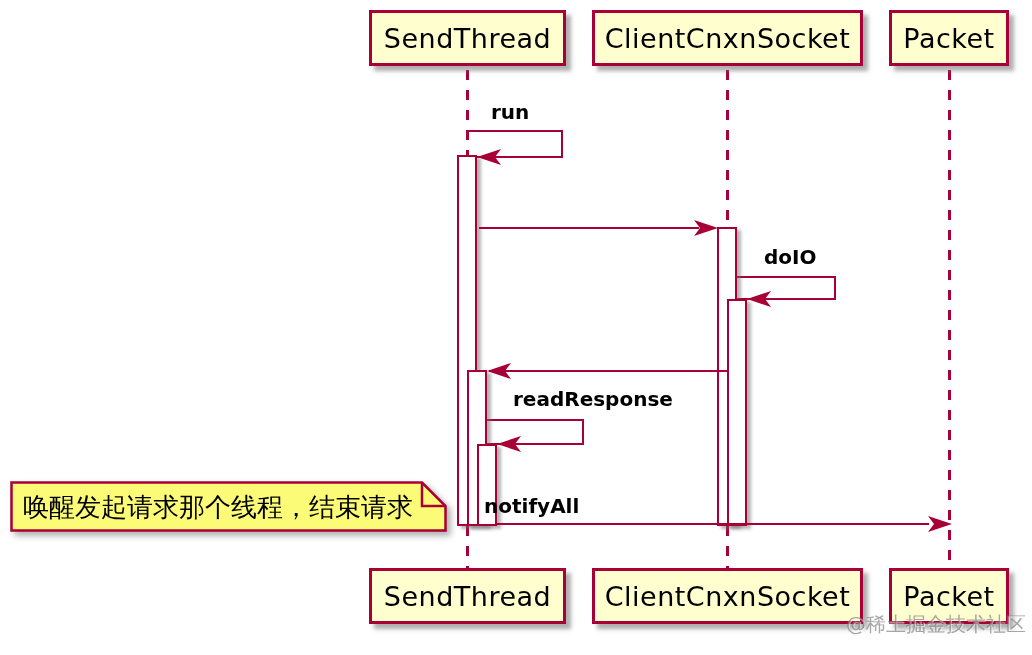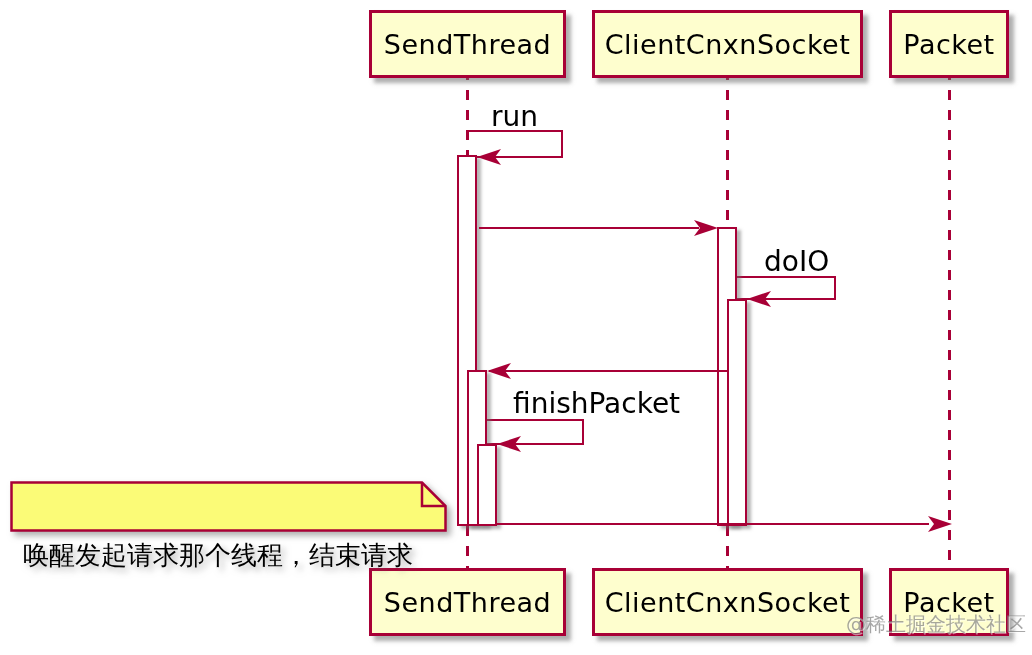--- a/index.html
+++ b/index.html
@@ -1,20 +1,20 @@
 <!DOCTYPE html>
 <html><head>
 <meta charset="utf-8">
 <style>
   html,body{margin:0;padding:0;background:#fff;}
   #stage{position:relative;width:1032px;height:655px;background:#FFFFFF;overflow:hidden;
          font-family:"DejaVu Sans","Liberation Sans",sans-serif;color:#000;}
 
   
-  .pbox{position:absolute;height:68px;box-sizing:border-box;background:#FEFECE;
+  .pbox{position:absolute;height:56px;box-sizing:border-box;background:#FEFECE;
         border:3px solid #A80036;display:flex;align-items:center;justify-content:center;
         font-size:27px;letter-spacing:.5px;z-index:6;
         box-shadow:5px 5px 4px rgba(110,110,110,.55);}
 
   
   .life{position:absolute;width:3px;z-index:1;
         background:repeating-linear-gradient(to bottom,#A80036 0 10px,transparent 10px 20px);}
 
   
   .bar{position:absolute;width:20px;box-sizing:border-box;background:#FFFFFF;
@@ -26,28 +26,28 @@
 
   
   .hline{position:absolute;height:2px;background:#A80036;z-index:4;}
 
   
   .arrow{position:absolute;width:24px;height:16px;background:#A80036;z-index:5;}
   .arrow-r{clip-path:polygon(0 0,100% 50%,0 100%,25% 50%);}
   .arrow-l{clip-path:polygon(100% 0,0 50%,100% 100%,75% 50%);}
 
   
-  .mlabel{position:absolute;font-size:28px;white-space:nowrap;z-index:6;}
+  .mlabel{position:absolute;font-size:20px;white-space:nowrap;z-index:6;font-weight:bold;}
 
   
   .note{position:absolute;left:10px;top:481px;width:437px;height:51px;z-index:7;
         filter:drop-shadow(4px 4px 3px rgba(110,110,110,.55));}
   .note svg{position:absolute;left:0;top:0;}
   .note-text{position:absolute;left:13px;top:50%;transform:translateY(-50%);
-             font-size:26px;white-space:nowrap;z-index:2;margin-top:48px;}
+             font-size:26px;white-space:nowrap;z-index:2;}
 
   
   .watermark{position:absolute;left:846px;top:611px;font-size:20px;z-index:8;
              color:rgba(125,125,125,.68);text-shadow:1px 1px 0 rgba(255,255,255,.55);
              white-space:nowrap;}
 </style>
 </head>
 <body>
 
 <div id="stage">
@@ -74,21 +74,22 @@
 
   <div class="arrow arrow-l" style="left:477px;top:149px"></div>
   <div class="arrow arrow-r" style="left:694px;top:220px"></div>
   <div class="arrow arrow-l" style="left:747px;top:291px"></div>
   <div class="arrow arrow-l" style="left:487px;top:363px"></div>
   <div class="arrow arrow-l" style="left:497px;top:436px"></div>
   <div class="arrow arrow-r" style="left:928px;top:516px"></div>
 
   <div class="mlabel" style="left:491px;top:100px">run</div>
   <div class="mlabel" style="left:764px;top:245px">doIO</div>
-  <div class="mlabel" style="left:513px;top:387px">finishPacket</div>
+  <div class="mlabel" style="left:513px;top:387px">readResponse</div>
+  <div class="mlabel" style="left:484px;top:494px">notifyAll</div>
 
   <div class="pbox" style="left:369px;top:10px;width:197px">
     <span>SendThread</span>
   </div>
   <div class="pbox" style="left:592px;top:10px;width:271px">
     <span>ClientCnxnSocket</span>
   </div>
   <div class="pbox" style="left:889px;top:10px;width:120px">
     <span>Packet</span>
   </div>

